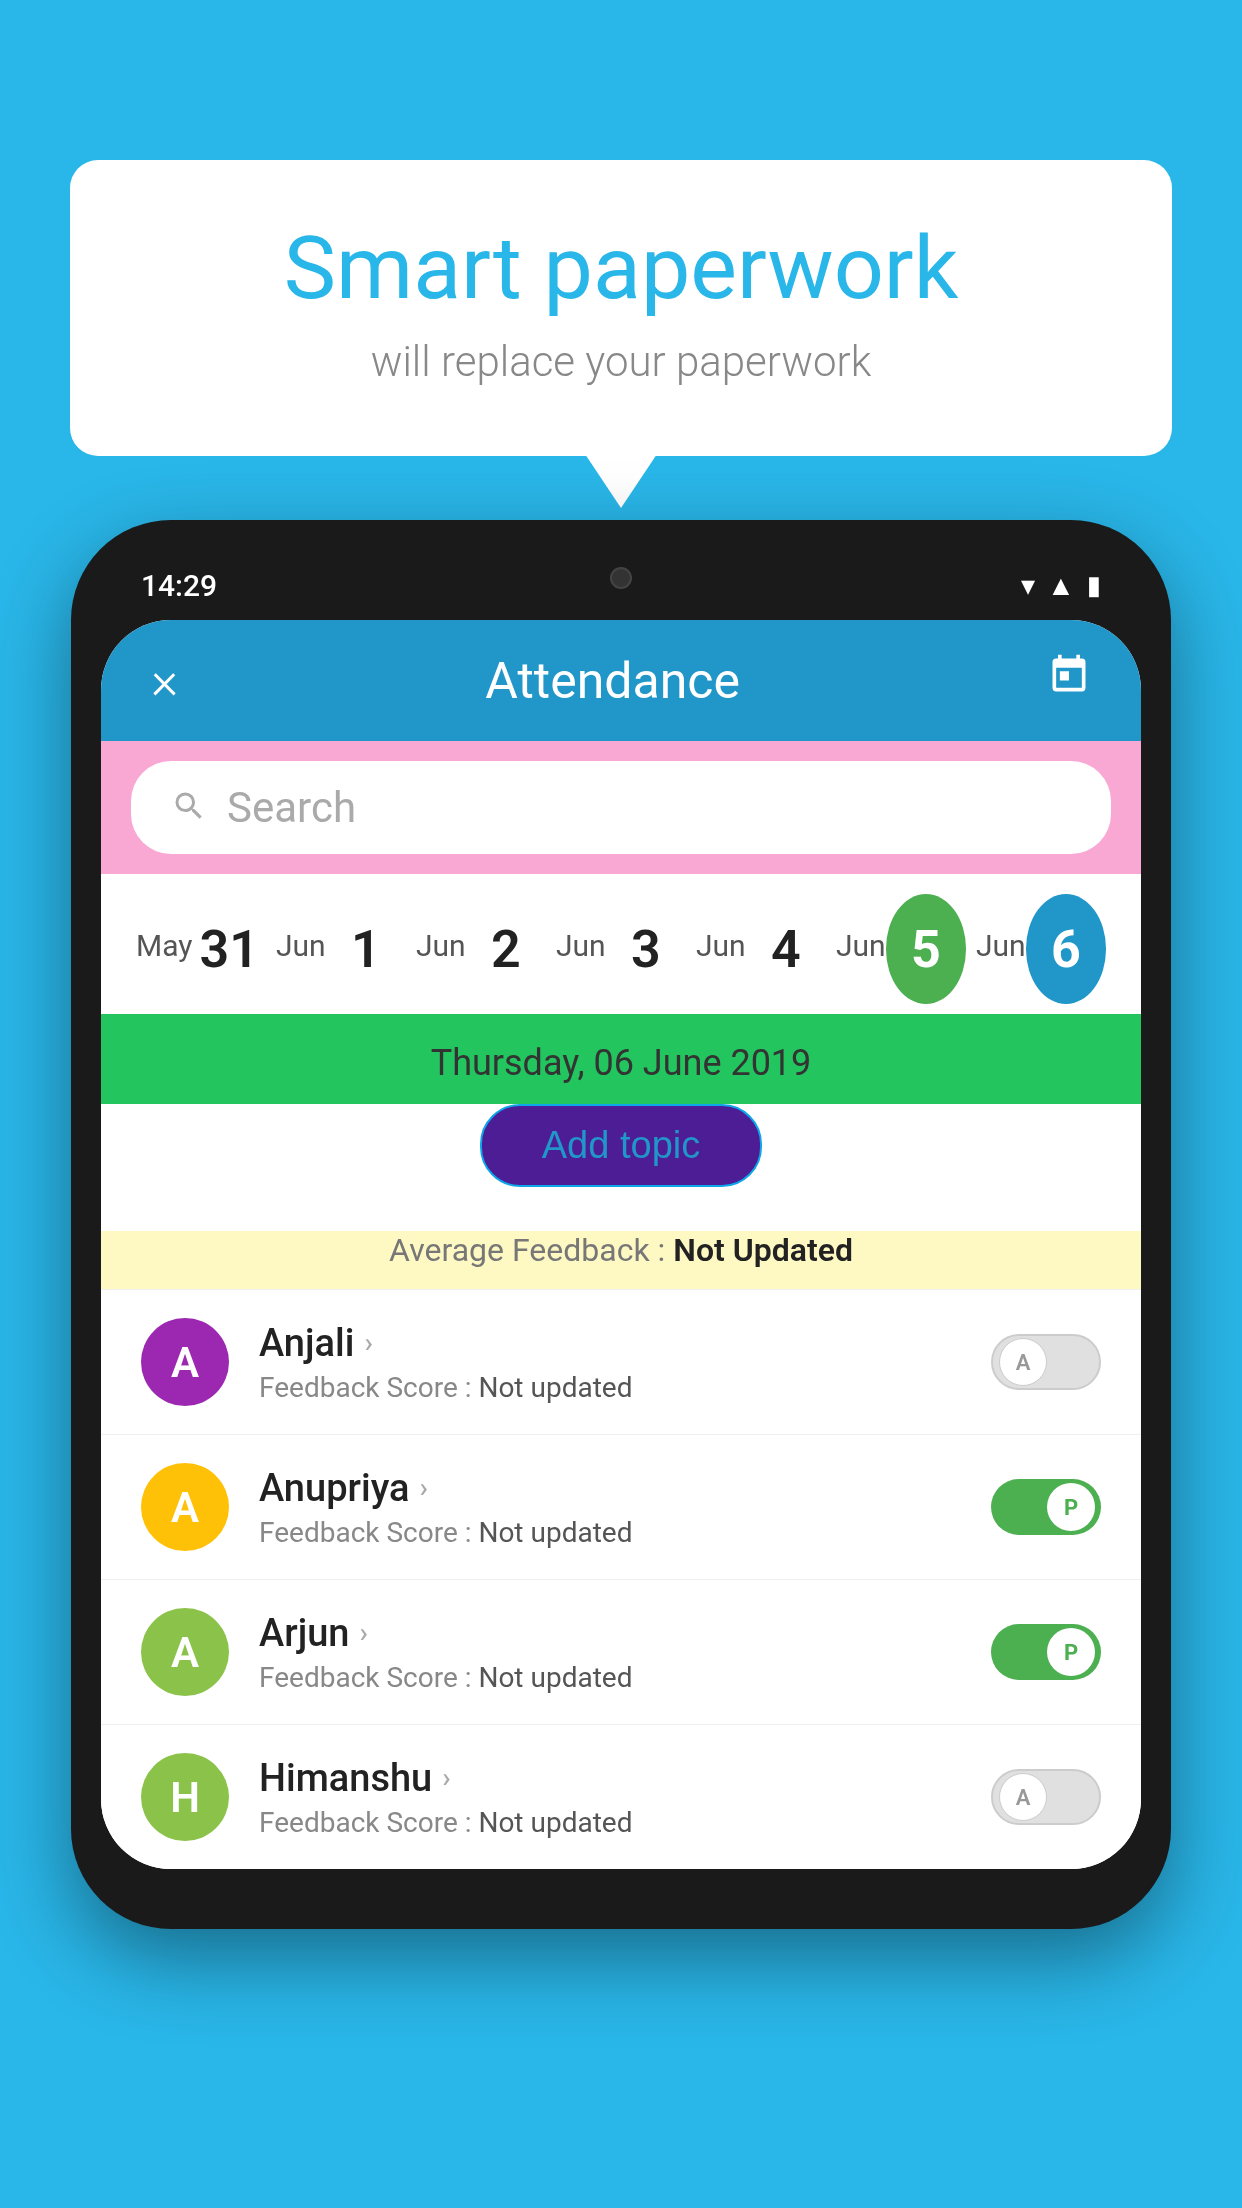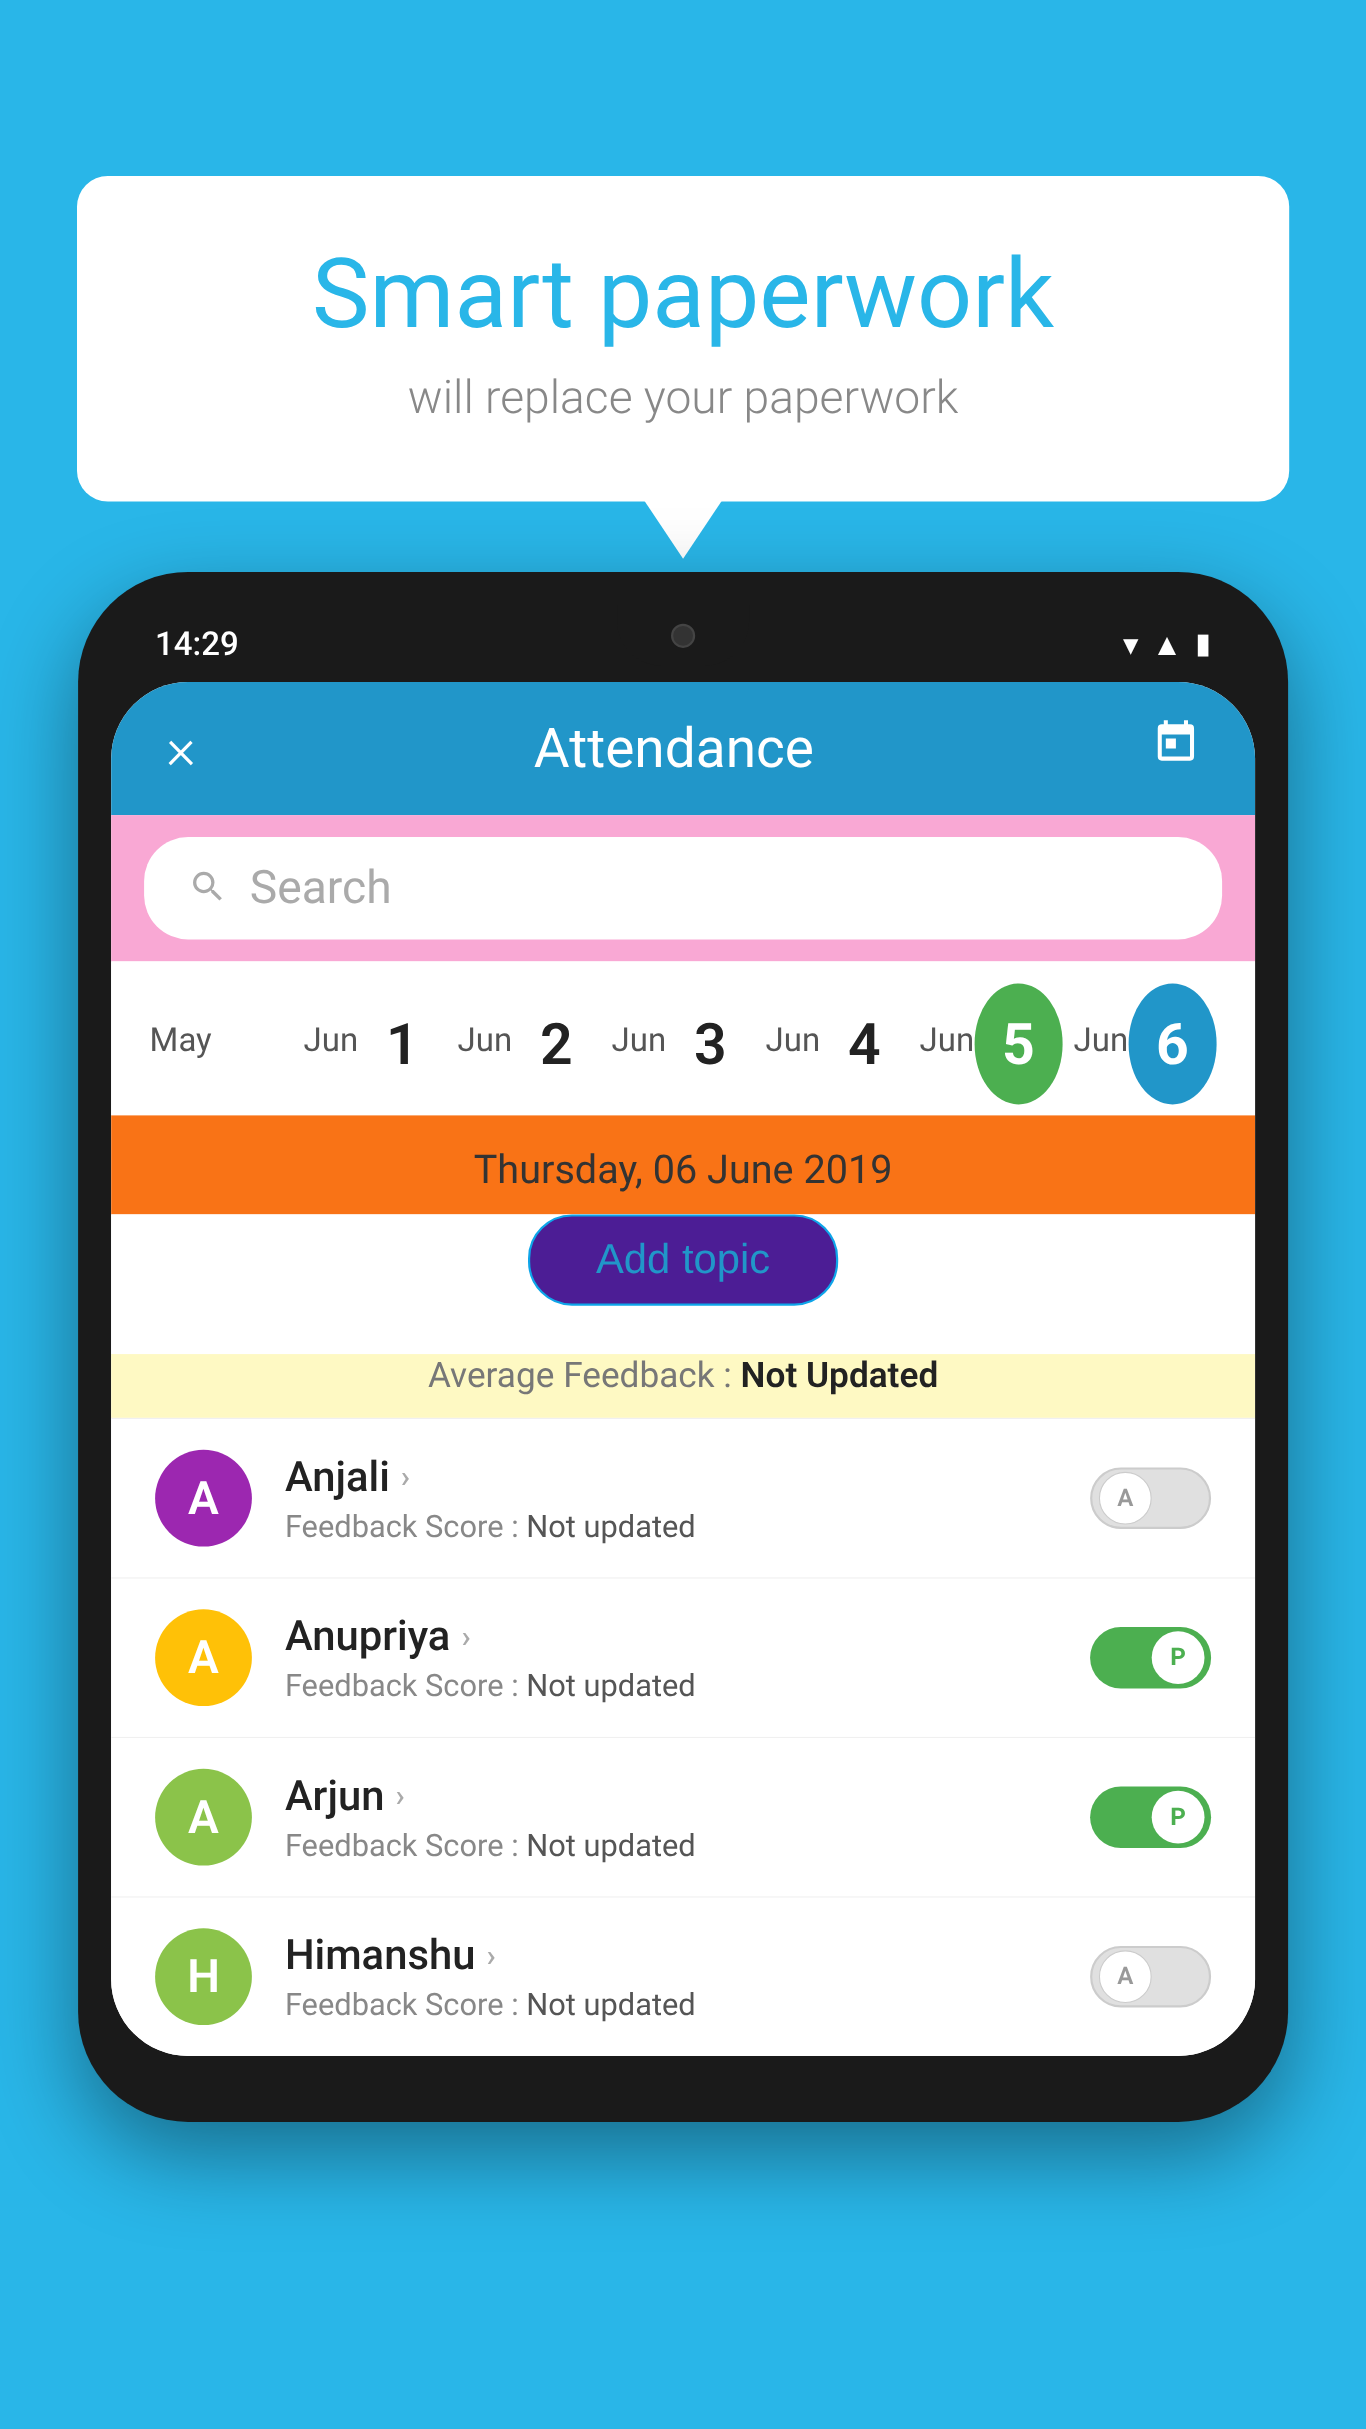--- a/index.html
+++ b/index.html
@@ -219,21 +219,21 @@
       color: white;
       font-weight: 700;
     }
 
     
     .date-label {
       text-align: center;
       padding: 28px 0 20px;
       font-size: 36px;
       color: #333;
-      background: #f97316;
+      background: #22c55e;
     }
 
     
     .add-topic-btn {
       display: block;
       margin: 0 auto 24px;
       border: 2px solid #0ea5e9;
       border-radius: 40px;
       padding: 18px 60px;
       background: #4c1d95;
@@ -413,20 +413,21 @@
             </svg>
           </span>
           <span class="search-placeholder">Search</span>
         </div>
       </div>
 
       <div class="calendar-strip">
         <div class="calendar-months" id="calendar-cols">
         <div class="cal-col">
               <div class="cal-month">May</div>
+              <div class="cal-day">31</div>
             </div>
             <div class="cal-col">
               <div class="cal-month">Jun</div>
               <div class="cal-day">1</div>
             </div>
             <div class="cal-col">
               <div class="cal-month">Jun</div>
               <div class="cal-day">2</div>
             </div>
             <div class="cal-col">

